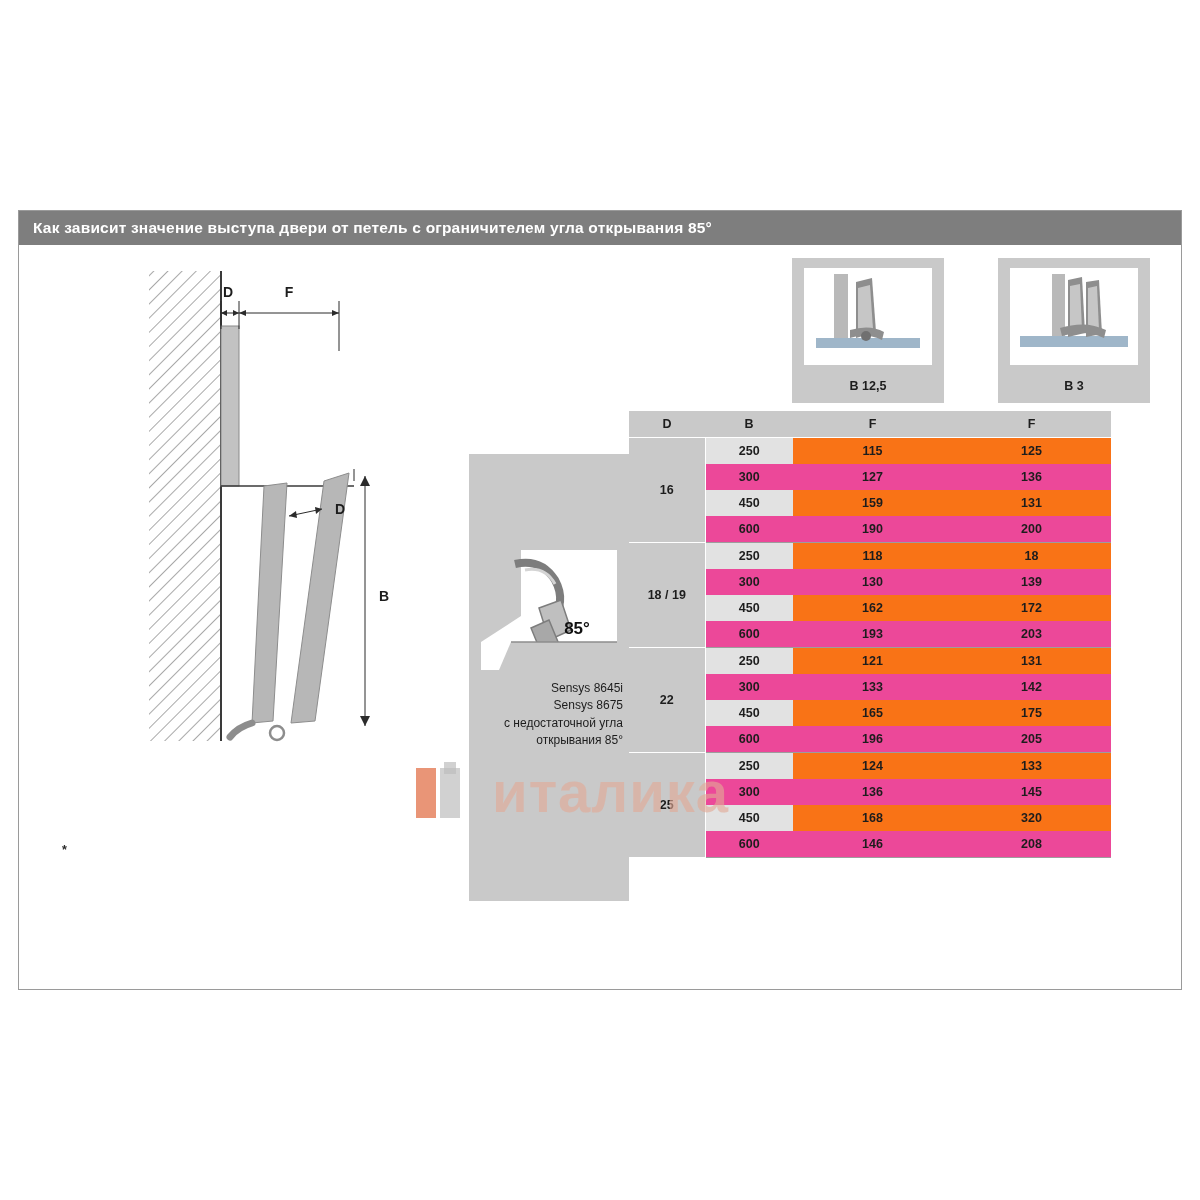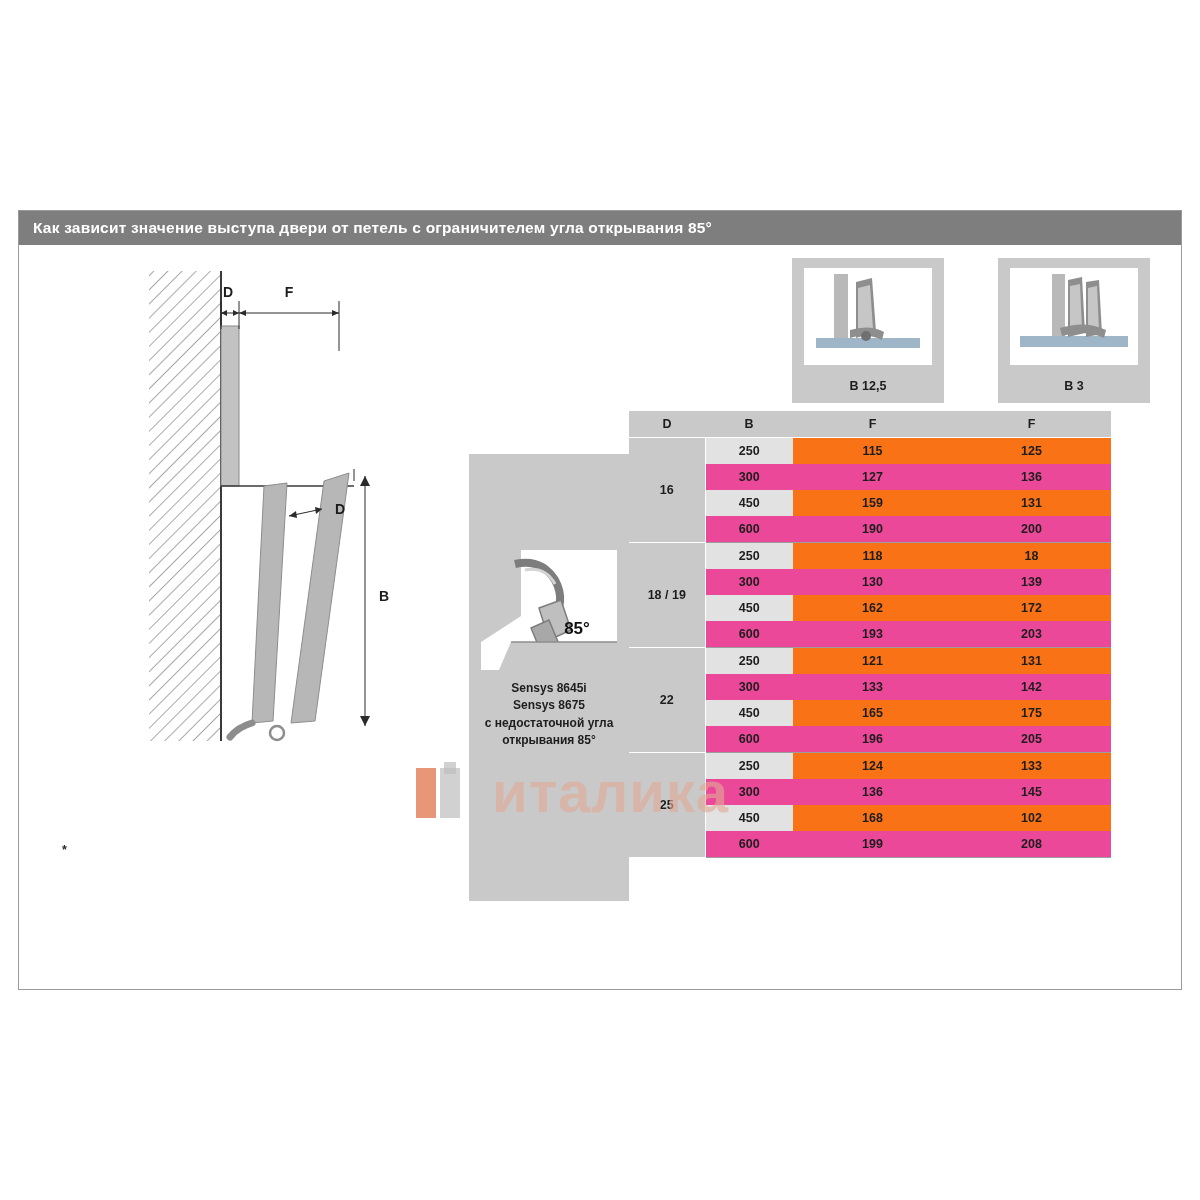--- a/index.html
+++ b/index.html
@@ -112,24 +112,24 @@
     width: 136px; height: 120px;
     background: #ffffff;
     overflow: hidden;
   }
   .panel-85 .cap {
     position: absolute;
     left: 6px;
     top: 226px;
     width: 148px;
     font-size: 12px;
-    font-weight: bold;
+    font-weight: normal;
     color: #1d1d1d;
     line-height: 1.45;
-    text-align: center;
+    text-align: right;
   }
 
   
   .table {
     position: absolute;
     left: 610px;
     top: 200px;
     width: 482px;
     font-size: 12.5px;
     color: #1d1d1d;
@@ -396,25 +396,25 @@
               <td class="f-cell">133</td>
             </tr>
             <tr class="alt">
               <td class="b-cell">300</td>
               <td class="f-cell">136</td>
               <td class="f-cell">145</td>
             </tr>
             <tr>
               <td class="b-cell">450</td>
               <td class="f-cell">168</td>
-              <td class="f-cell">102</td>
+              <td class="f-cell">320</td>
             </tr>
             <tr class="alt group-end">
               <td class="b-cell">600</td>
-              <td class="f-cell">199</td>
+              <td class="f-cell">146</td>
               <td class="f-cell">208</td>
             </tr>
           </tbody>
       </table>
     </div>
 
     <div class="watermark">
       <svg class="wm-mark" viewBox="0 0 62 58">
         <rect x="2" y="6" width="20" height="50" fill="#e2714a" opacity="0.75"></rect>
         <rect x="26" y="6" width="20" height="50" fill="#bdbdbd" opacity="0.7"></rect>

